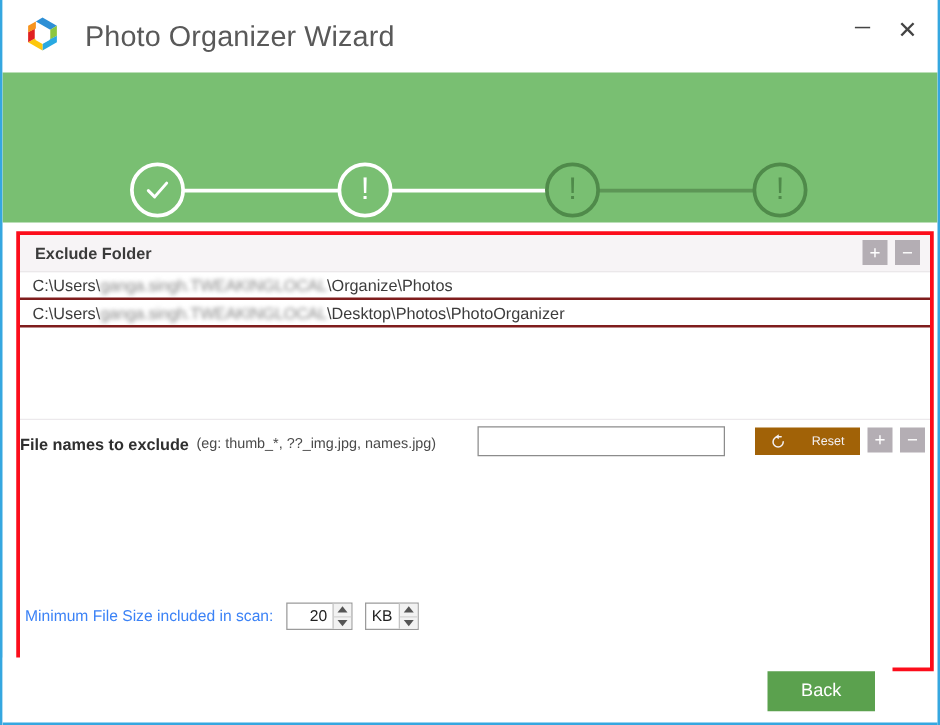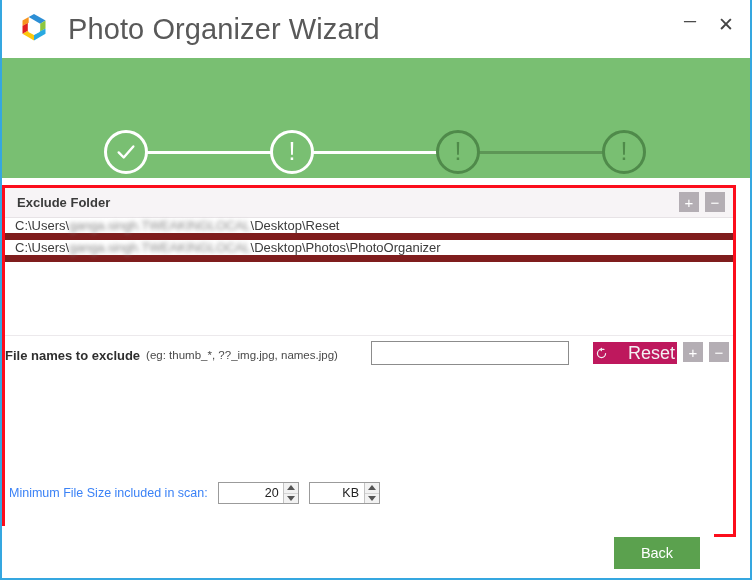--- a/index.html
+++ b/index.html
@@ -35,21 +35,21 @@
   }
 
   .logo-wrap {
     margin-left: 12px;
     width: 40px; height: 40px;
     display: flex; align-items: center; justify-content: center;
   }
 
   .app-title {
     margin-left: 14px;
-    font-size: 29px;
+    font-size: 23px;
     color: #595959;
     font-family: "Liberation Sans", sans-serif;
     letter-spacing: 0.1px;
     white-space: nowrap;
   }
 
   .win-controls {
     position: absolute;
     right: 0; top: 0;
     height: 48px;
@@ -129,21 +129,21 @@
     font-size: 13.5px;
     line-height: 17px;
     font-weight: 600;
     font-family: "Liberation Sans", sans-serif;
   }
   .step.inactive .label { color: #4b7f46; }
 
   
   .red-panel {
     position: absolute;
-    left: 0;
+    left: 11px;
     top: 185px;
     width: 734px;
     height: 352px;
     border: 3px solid #fc0d1b;
     background: #ffffff;
   }
 
   
   .panel-head {
     position: absolute;
@@ -184,21 +184,21 @@
   
   .folder-list {
     position: absolute;
     left: 0; top: 30px;
     width: 728px;
     height: 118px;
     background: #ffffff;
   }
   .folder-row {
     height: 22px;
-    border-bottom: 7px solid #7f1d1d;
+    border-bottom: 2px solid #7f1d1d;
     display: flex;
     align-items: center;
     padding-left: 10px;
     font-size: 13px;
     color: #3c3c3c;
     white-space: nowrap;
     font-family: "Liberation Sans", sans-serif;
     cursor: default;
   }
   .blur {
@@ -244,24 +244,24 @@
     background: #ffffff;
     font-size: 13px;
     padding: 0 5px;
     color: #222;
     font-family: "Liberation Sans", sans-serif;
   }
   .reset-btn {
     position: absolute;
     left: 588px; top: 4px;
     width: 84px; height: 22px;
-    background: #be185d;
+    background: #a16207;
     border: none;
     color: #f3f0f3;
-    font-size: 18px;
+    font-size: 10px;
     display: flex;
     align-items: center;
     justify-content: center;
     gap: 20px;
     cursor: pointer;
     font-family: "Liberation Sans", sans-serif;
   }
   .fn-btns {
     position: absolute;
     left: 678px; top: 4px;
@@ -284,21 +284,20 @@
     color: #3b82f6;
     font-family: "Liberation Sans", sans-serif;
   }
   .spinner {
     margin-left: 10px;
     height: 22px;
     border: 1px solid #9b9b9b;
     background: #ffffff;
     display: flex;
     align-items: stretch;
-    padding-left: 28px;
   }
   .spinner .val {
     min-width: 36px;
     display: flex;
     align-items: center;
     justify-content: flex-end;
     padding: 0 4px;
     font-size: 12.5px;
     color: #222;
     font-family: "Liberation Sans", sans-serif;
@@ -445,21 +444,21 @@
       <div class="head-btns">
         <button class="sq-btn">+</button>
         <button class="sq-btn">−</button>
       </div>
     </div>
 
     <div class="folder-list">
       <div class="folder-row">
         <span>C:\Users\</span>
           <span class="blur">ganga.singh.TWEAKINGLOCAL</span>
-          <span>\Desktop\Reset</span>
+          <span>\Organize\Photos</span>
       </div>
       <div class="folder-row">
         <span>C:\Users\</span>
           <span class="blur">ganga.singh.TWEAKINGLOCAL</span>
           <span>\Desktop\Photos\PhotoOrganizer</span>
       </div>
       <div class="list-bottom-rule"></div>
     </div>
 
     <div class="fn-row">

